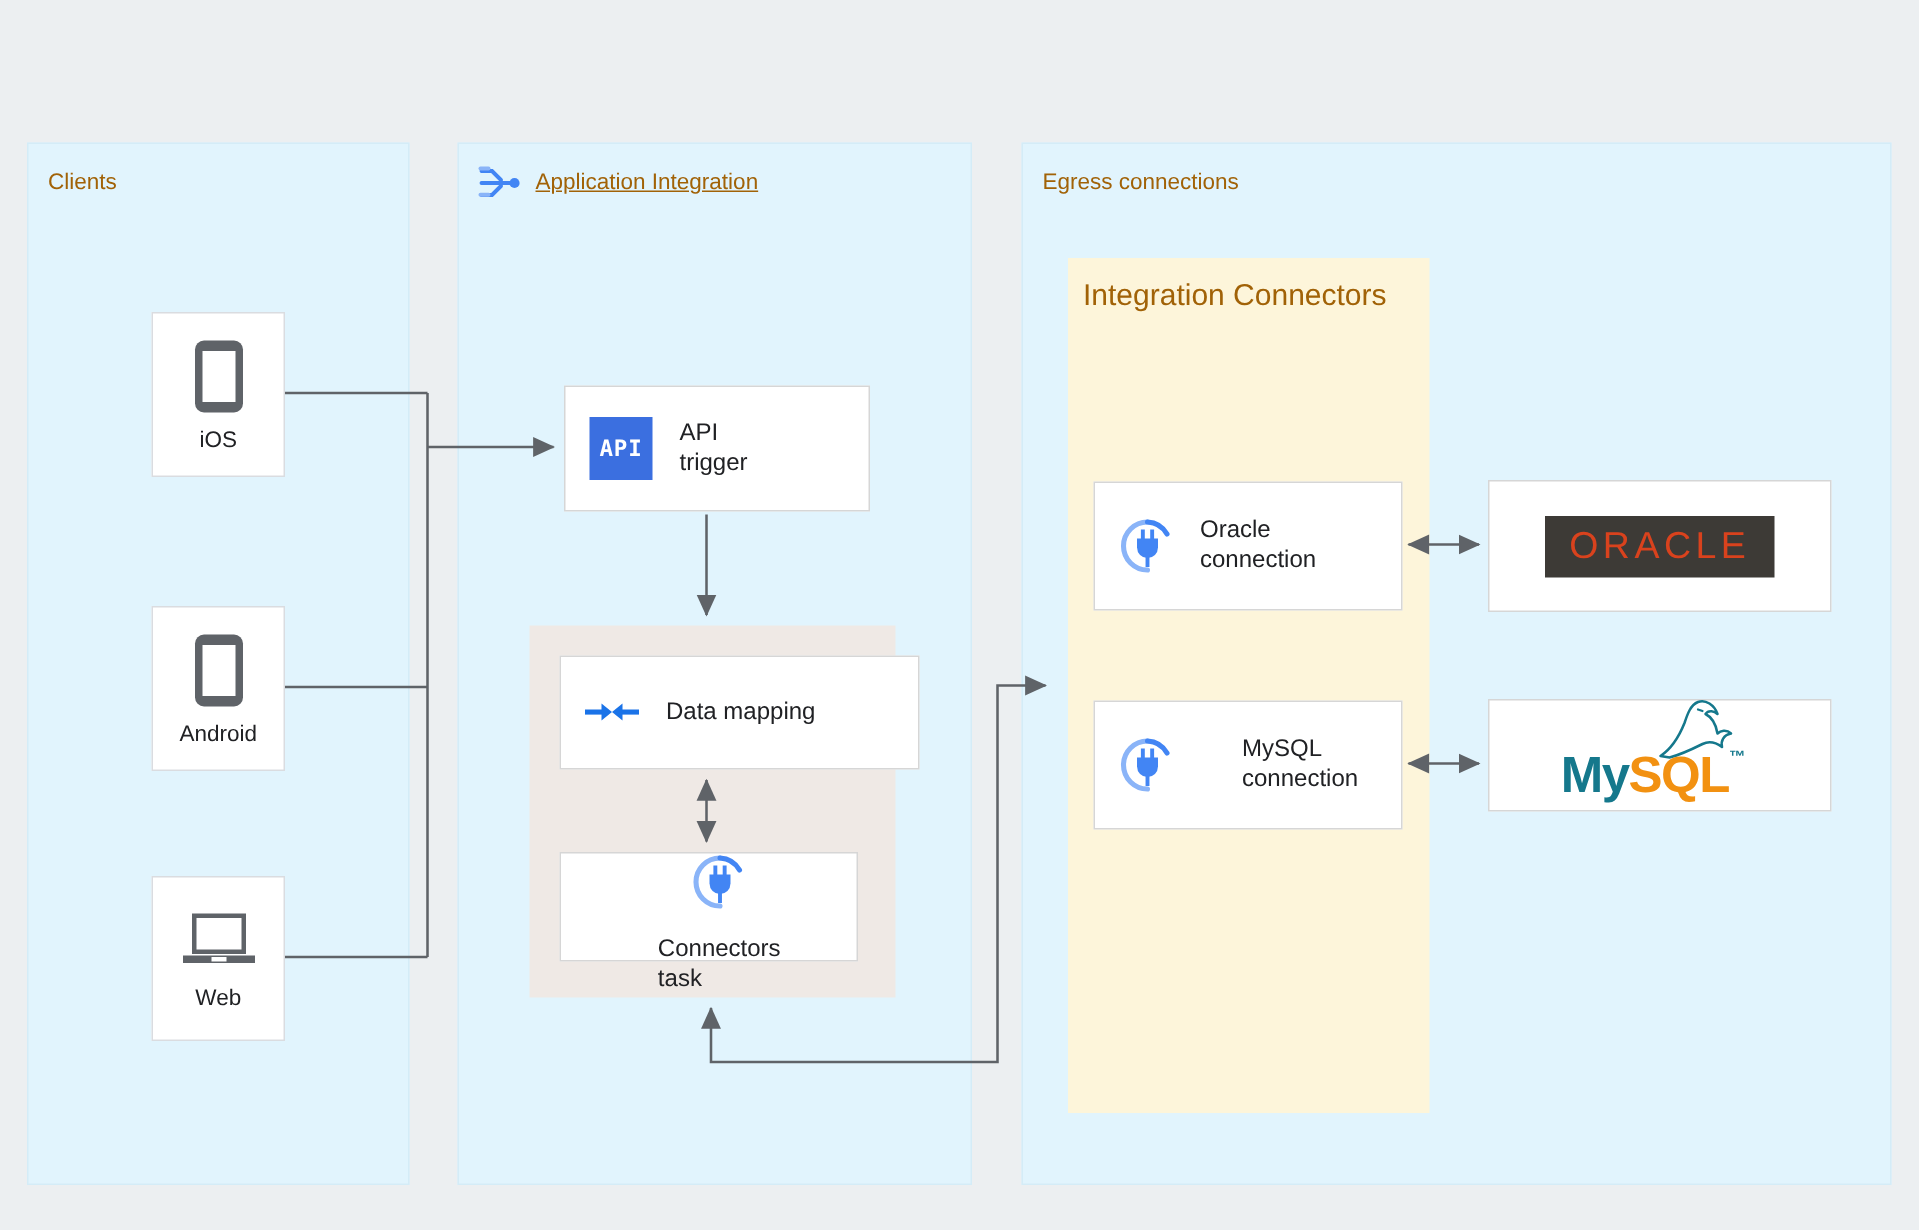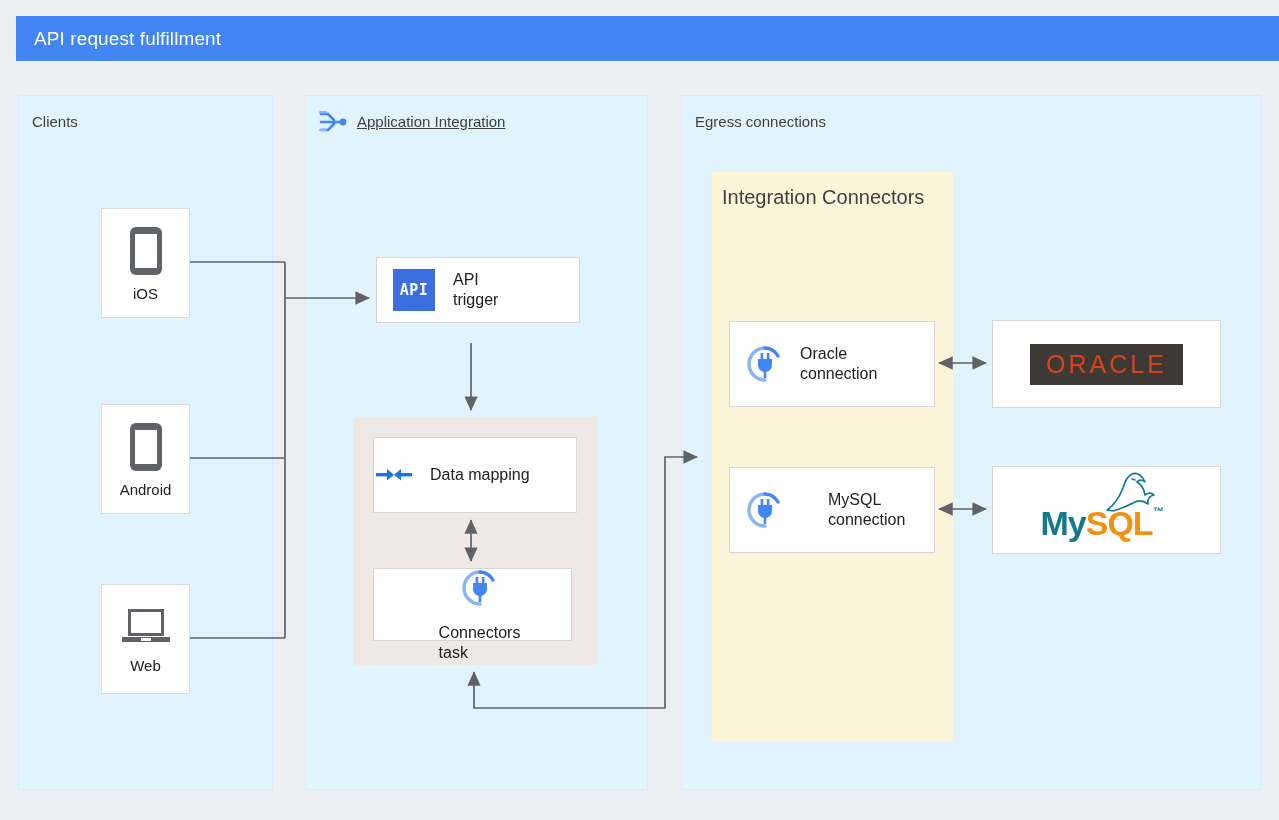--- a/index.html
+++ b/index.html
@@ -33,21 +33,21 @@
 
   
   .panel {
     position: absolute;
     background: #e1f4fd;
     border: 1px solid #d4ecf7;
   }
   .panel-label {
     position: absolute;
     font-size: 15px;
-    color: #404040;
+    color: #a16207;
     white-space: nowrap;
   }
   .panel-yellow {
     position: absolute;
     background: #fdf5da;
   }
 
   
   .card {
     position: absolute;
@@ -125,23 +125,20 @@
   .mysql-tm { color: #15788c; font-size: 11px; vertical-align: top; }
 
   
   #wires { position: absolute; left: 0; top: 0; width: 1279px; height: 820px; pointer-events: none; }
 </style>
 </head>
 <body>
 
 <div id="stage">
 
-  <div class="title-bar">
-    <span class="title-text">API request fulfillment</span>
-  </div>
 
   <div class="panel" style="left:18px; top:95px; width:255px; height:695px;">
   </div>
   <div class="panel-label" style="left:32px; top:113px;">Clients</div>
 
   <div class="device-card" style="left:101px; top:208px; width:89px; height:110px;">
     <svg width="40" height="52" viewBox="0 0 40 52">
       <rect x="4" y="2" width="32" height="48" rx="6" ry="6" fill="#5f6368"></rect>
       <rect x="9" y="9" width="22" height="34" fill="#ffffff"></rect>
     </svg>
@@ -178,32 +175,32 @@
       </g>
       <g fill="#8ab4f8">
         <rect x="2" y="4" width="8" height="2.6" rx="1.3"></rect>
         <rect x="2" y="21.5" width="8" height="2.6" rx="1.3"></rect>
       </g>
       <circle cx="26" cy="15" r="3.4" fill="#4285f4"></circle>
     </svg>
   </span>
   <div class="panel-label" style="left:357px; top:113px;text-decoration:underline;">Application Integration</div>
 
-  <div class="card" style="left:376px; top:257px; width:204px; height:66px; padding-left:16px; gap:18px;">
+  <div class="card" style="left:376px; top:257px; width:204px; height:84px; padding-left:16px; gap:18px;">
     <span class="icon-slot">
       <span class="api-badge">API</span>
     </span>
     <span class="card-label" style="white-space:pre-line;">API
 trigger</span>
   </div>
 
   <div style="position:absolute; left:353px; top:417px; width:244px; height:248px; background:#efe9e5;">
   </div>
 
-  <div class="card" style="left:373px; top:437px; width:204px; height:76px; gap:16px;">
+  <div class="card" style="left:373px; top:437px; width:240px; height:76px; padding-left:14px; gap:16px;">
     <span class="icon-slot">
       <svg width="40" height="26" viewBox="0 0 40 26">
         <g fill="#1a73e8">
           <rect x="2" y="11" width="14" height="3.4"></rect>
           <path d="M13 7 L20 12.7 L13 18.4 Z"></path>
           <rect x="24" y="11" width="14" height="3.4"></rect>
           <path d="M27 7 L20 12.7 L27 18.4 Z"></path>
         </g>
       </svg>
     </span>
@@ -260,21 +257,21 @@
       </svg>
     </span>
     <span class="card-label" style="white-space:pre-line;margin-left:28px;">MySQL
 connection</span>
   </div>
 
   <div class="logo-box" style="left:992px; top:320px; width:229px; height:88px;">
     <span class="oracle-mark">ORACLE</span>
   </div>
 
-  <div class="logo-box" style="left:992px; top:466px; width:229px; height:88px;">
+  <div class="logo-box" style="left:992px; top:466px; width:229px; height:75px;">
     <span class="mysql-mark">
       <svg width="66" height="46" viewBox="0 0 66 46" style="position:absolute; left:72px; top:-2px;">
         <path d="M8 40 C14 36 20 28 24 18 C26 12 28 6 33 4 C38 2 44 6 46 12 C44 10 40 9 38 12 C42 14 45 19 46 25 C48 23 52 22 55 25 C50 26 48 30 49 34 C45 31 40 30 36 32 C30 35 22 39 14 41 Z" fill="none" stroke="#15788c" stroke-width="1.7" stroke-linejoin="round"></path>
         <path d="M33 9 L36 10" stroke="#15788c" stroke-width="1.5" stroke-linecap="round"></path>
       </svg>
       <span class="mysql-text">
         <span class="mysql-my">My</span><span class="mysql-sql">SQL</span><span class="mysql-tm">™</span>
       </span>
     </span>
   </div>

